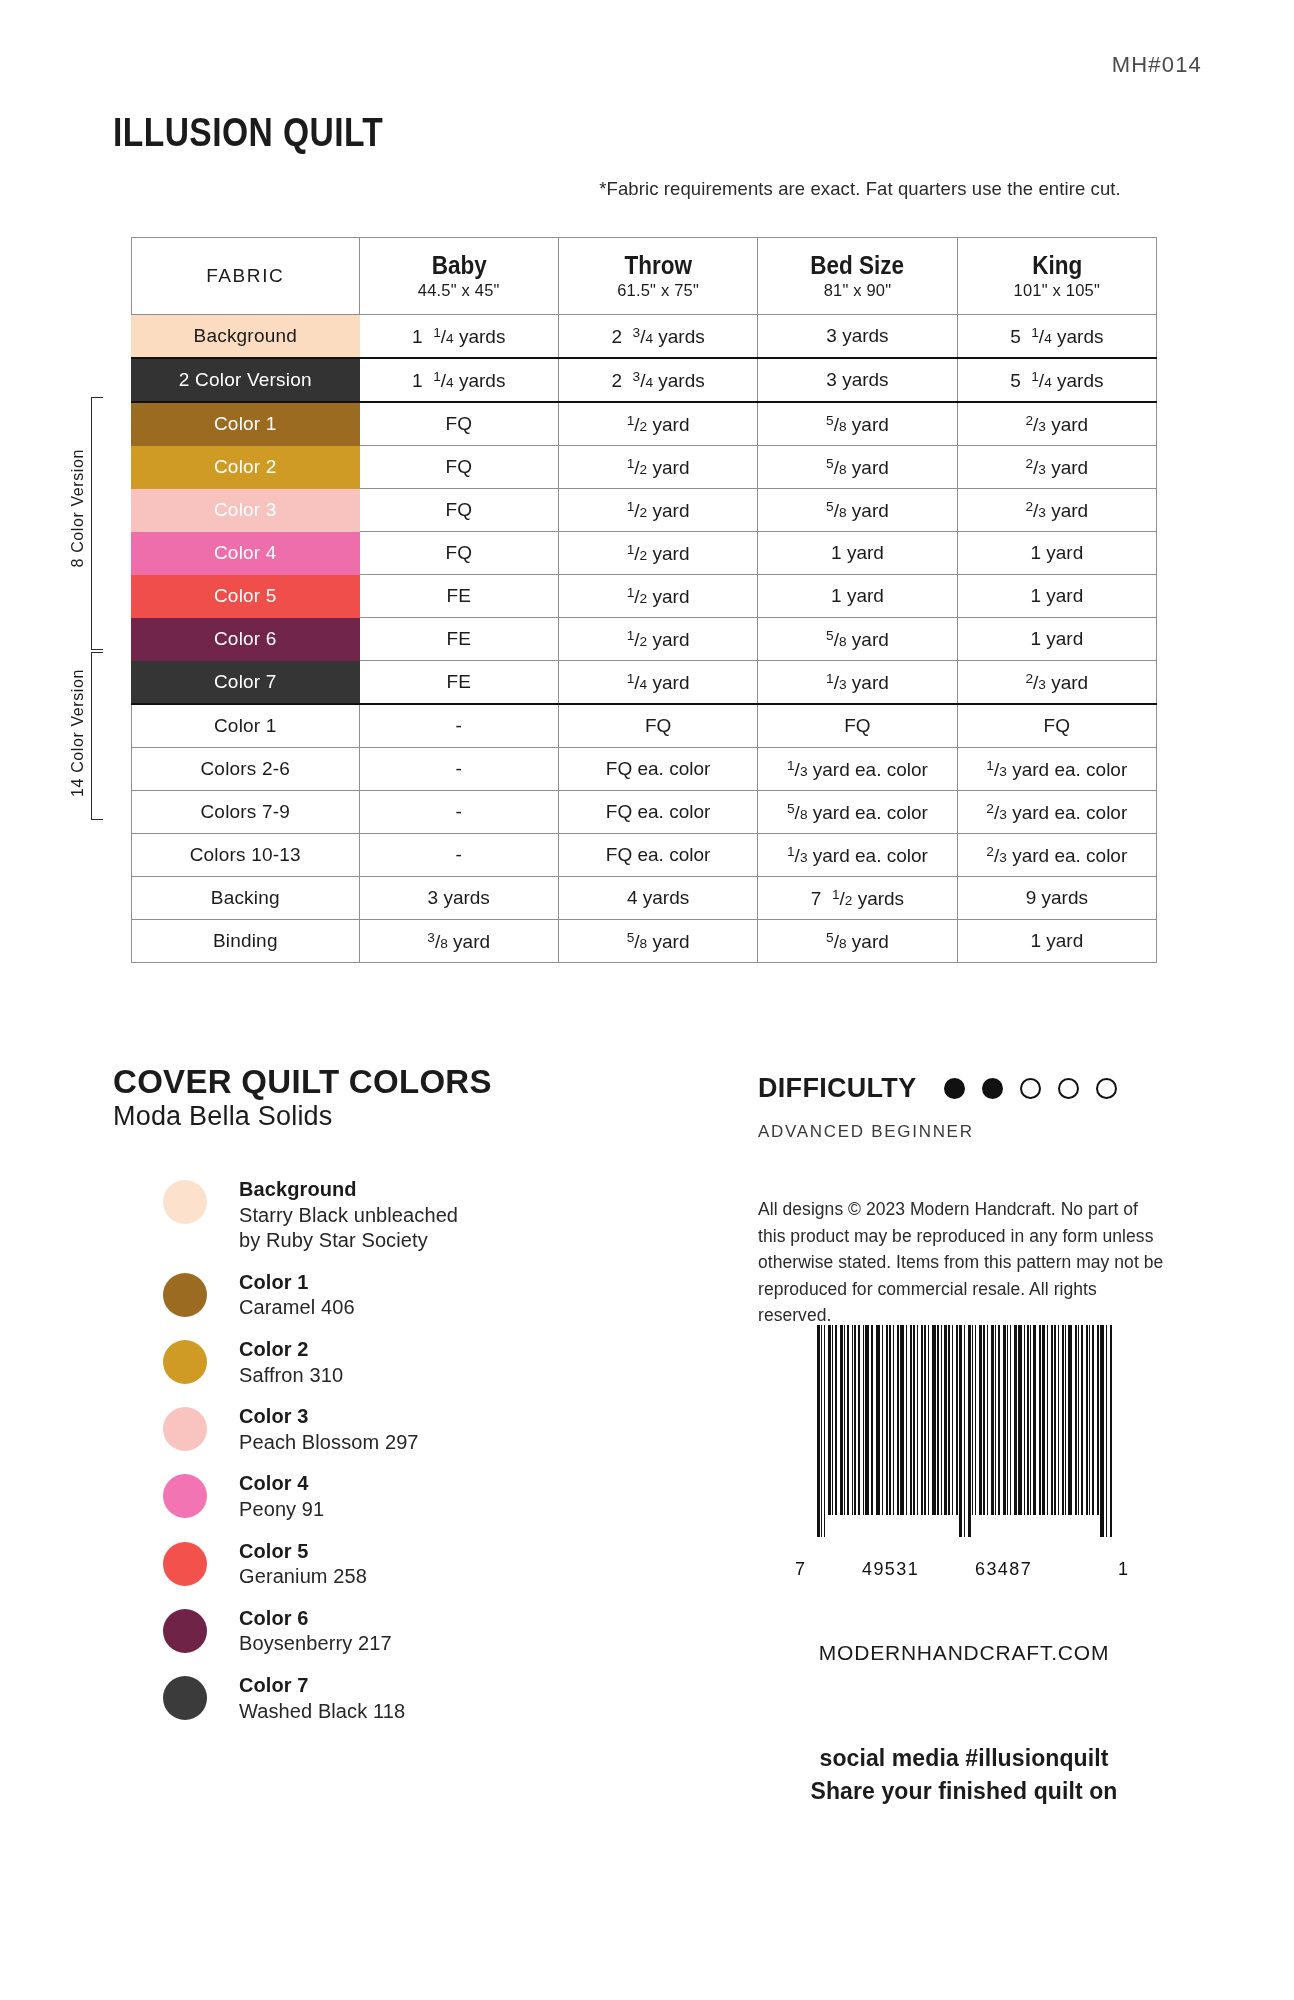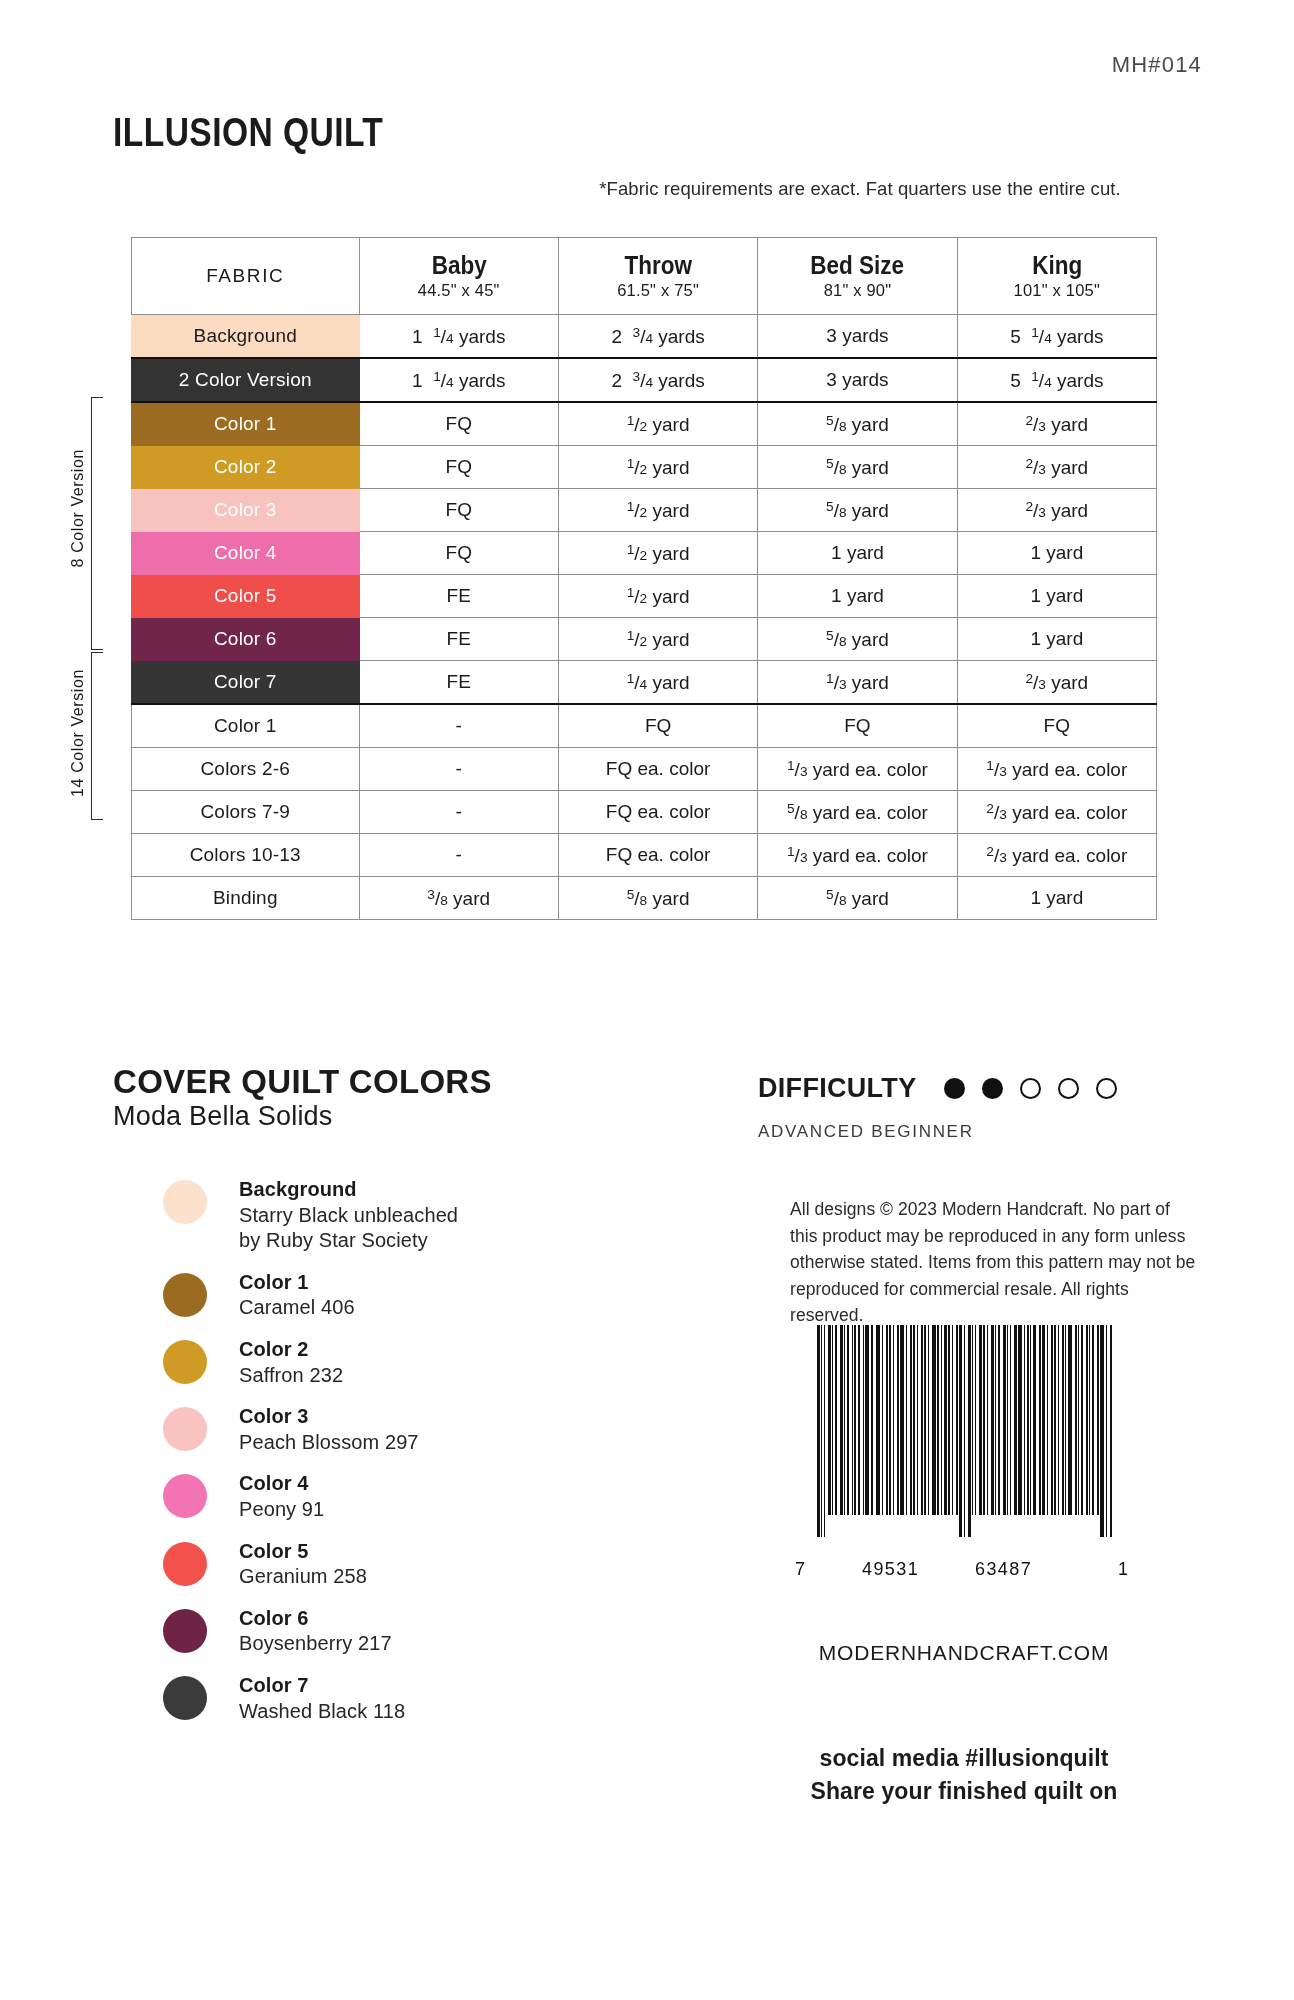--- a/index.html
+++ b/index.html
@@ -208,21 +208,20 @@
   }
   .copyright {
     position: absolute;
     left: 758px;
     top: 1196px;
     width: 412px;
     font-size: 17.5px;
     line-height: 1.52;
     color: #2a2a2a;
     letter-spacing: 0.05px;
-    margin-left: 32px;
   }
   .barcode-box {
     position: absolute;
     left: 800px;
     top: 1325px;
     width: 330px;
     height: 240px;
   }
   .barcode-bars {
     position: absolute;
@@ -384,20 +383,27 @@
           <td><span class="frac"><sup>2</sup><span class="slash">/</span><sub>3</sub></span> yard ea. color</td>
         </tr>
         <tr>
           <td class="swatch-label">Colors 10-13</td>
           <td>-</td>
           <td>FQ ea. color</td>
           <td><span class="frac"><sup>1</sup><span class="slash">/</span><sub>3</sub></span> yard ea. color</td>
           <td><span class="frac"><sup>2</sup><span class="slash">/</span><sub>3</sub></span> yard ea. color</td>
         </tr>
         <tr>
+          <td class="swatch-label">Backing</td>
+          <td>3&nbsp;yards</td>
+          <td>4&nbsp;yards</td>
+          <td>7&nbsp; <span class="frac"><sup>1</sup><span class="slash">/</span><sub>2</sub></span> yards</td>
+          <td>9&nbsp;yards</td>
+        </tr>
+        <tr>
           <td class="swatch-label">Binding</td>
           <td><span class="frac"><sup>3</sup><span class="slash">/</span><sub>8</sub></span> yard</td>
           <td><span class="frac"><sup>5</sup><span class="slash">/</span><sub>8</sub></span> yard</td>
           <td><span class="frac"><sup>5</sup><span class="slash">/</span><sub>8</sub></span> yard</td>
           <td>1&nbsp;yard</td>
         </tr>
       </tbody>
   </table>
 
   <div class="bracket" style="left:-40px; top:160px; height:251px;"></div>
@@ -421,21 +427,21 @@
       <div class="color-dot" style="background: rgb(154, 107, 32);"></div>
       <div class="color-text">
         <div class="color-name">Color 1</div>
         <div class="color-desc">Caramel 406</div>
       </div>
     </div>
     <div class="color-row">
       <div class="color-dot" style="background: rgb(208, 155, 36);"></div>
       <div class="color-text">
         <div class="color-name">Color 2</div>
-        <div class="color-desc">Saffron 232</div>
+        <div class="color-desc">Saffron 310</div>
       </div>
     </div>
     <div class="color-row">
       <div class="color-dot" style="background: rgb(249, 195, 191);"></div>
       <div class="color-text">
         <div class="color-name">Color 3</div>
         <div class="color-desc">Peach Blossom 297</div>
       </div>
     </div>
     <div class="color-row">

